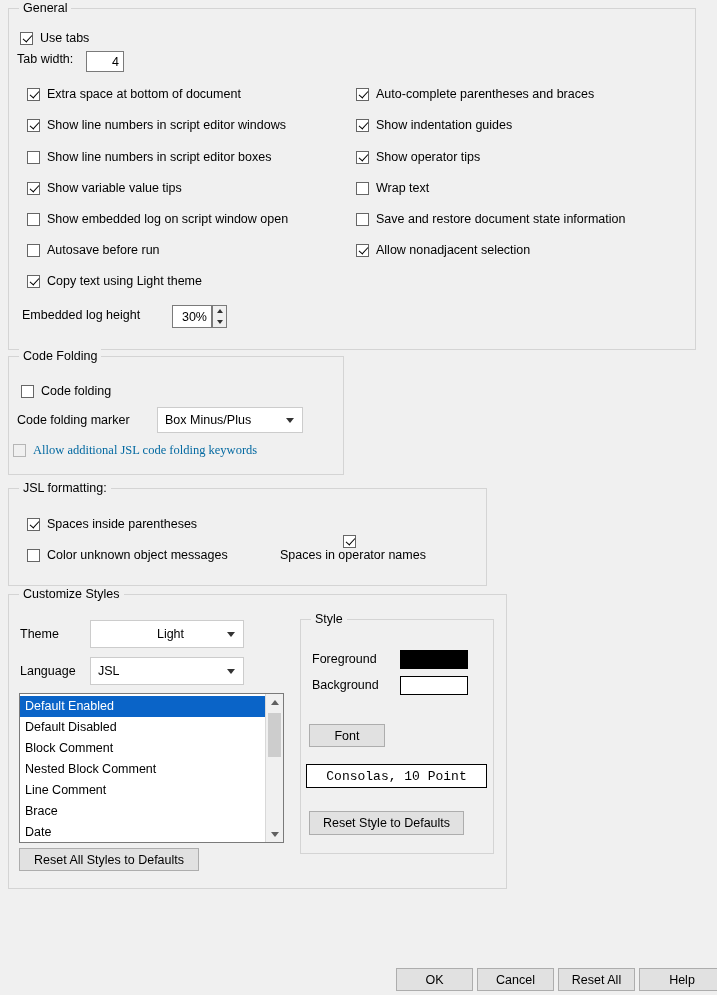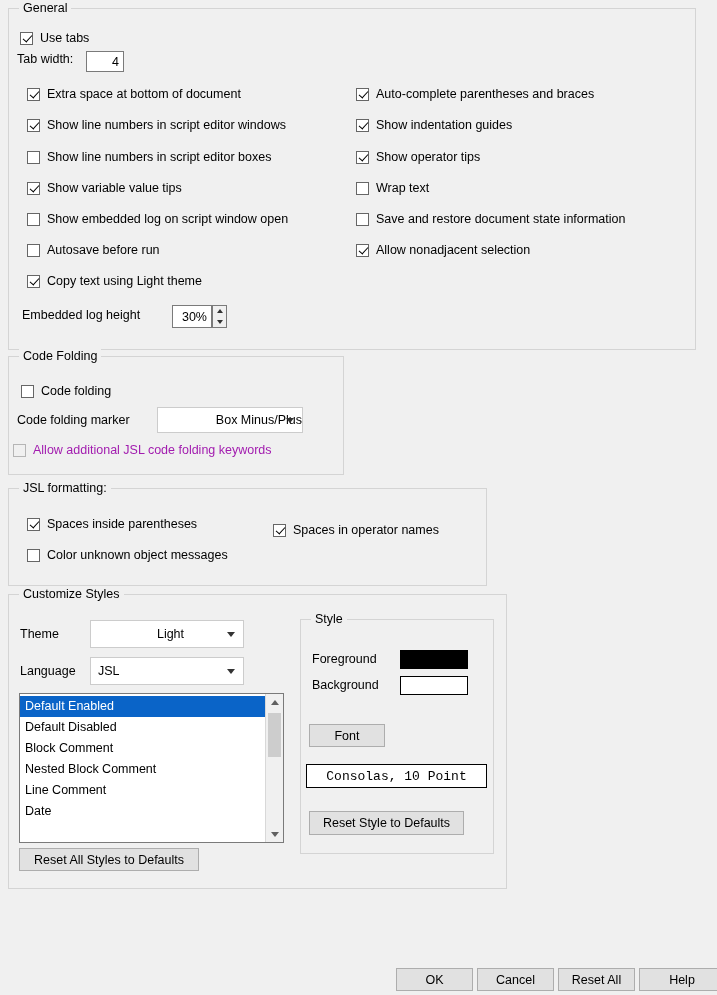--- a/index.html
+++ b/index.html
@@ -58,21 +58,22 @@
     width: 4px;
     height: 8px;
     border: solid #000;
     border-width: 0 1.6px 1.6px 0;
     transform: rotate(42deg);
   }
   .cb .lbl {
     margin-left: 7px;
   }
   .cb .lbl.disabled {
-    color: #a21caf;
+    color: #0369a1;
+    font-family: Liberation Serif, serif;
   }
   .txtinput {
     position: absolute;
     border: 1px solid #7a7a7a;
     background: #fff;
     box-sizing: border-box;
     font-family: "Liberation Sans", sans-serif;
     font-size: 12.5px;
     line-height: 18px;
     padding: 0 4px;
@@ -305,39 +306,39 @@
 <div class="group" style="left:8px; top:356px; width:334px; height:117px;">
   <span class="legend">Code Folding</span>
 </div>
 
 <div class="cb" style="left:21px; top:384px;">
   <span class="box"></span>
   <span class="lbl">Code folding</span>
 </div>
 
 <div class="label" style="left:17px; top:413px;">Code folding marker</div>
-<div class="combo" style="left:157px; top:407px; width:146px; height:26px;justify-content:flex-end;">
+<div class="combo" style="left:157px; top:407px; width:146px; height:26px;">
   <span>Box Minus/Plus</span>
   <span class="arrow"></span>
 </div>
 
 <div class="cb" style="left:13px; top:443px;">
   <span class="box disabled"></span>
   <span class="lbl disabled">Allow additional JSL code folding keywords</span>
 </div>
 
 <div class="group" style="left:8px; top:488px; width:477px; height:96px;">
   <span class="legend">JSL formatting:</span>
 </div>
 
 <div class="cb" style="left:27px; top:517px;">
   <span class="box checked"></span>
   <span class="lbl">Spaces inside parentheses</span>
 </div>
-<div class="cb" style="left:273px; top:523px;">
+<div class="cb" style="left:273px; top:535px;flex-direction:column;">
   <span class="box checked"></span>
   <span class="lbl">Spaces in operator names</span>
 </div>
 <div class="cb" style="left:27px; top:548px;">
   <span class="box"></span>
   <span class="lbl">Color unknown object messages</span>
 </div>
 
 <div class="group" style="left:8px; top:594px; width:497px; height:293px;">
   <span class="legend">Customize Styles</span>
@@ -355,20 +356,21 @@
   <span class="arrow"></span>
 </div>
 
 <div class="listbox" style="left:19px; top:693px; width:265px; height:150px;">
   <div class="items">
     <div class="item sel">Default Enabled</div>
     <div class="item">Default Disabled</div>
     <div class="item">Block Comment</div>
     <div class="item">Nested Block Comment</div>
     <div class="item">Line Comment</div>
+    <div class="item">Brace</div>
     <div class="item">Date</div>
   </div>
   <div class="vscroll">
     <div class="sbtn top"></div>
     <div class="thumb" style="top:19px; height:44px;"></div>
     <div class="sbtn bot"></div>
   </div>
 </div>
 
 <div class="btn" style="left:19px; top:848px; width:180px; height:23px;">Reset All Styles to Defaults</div>

